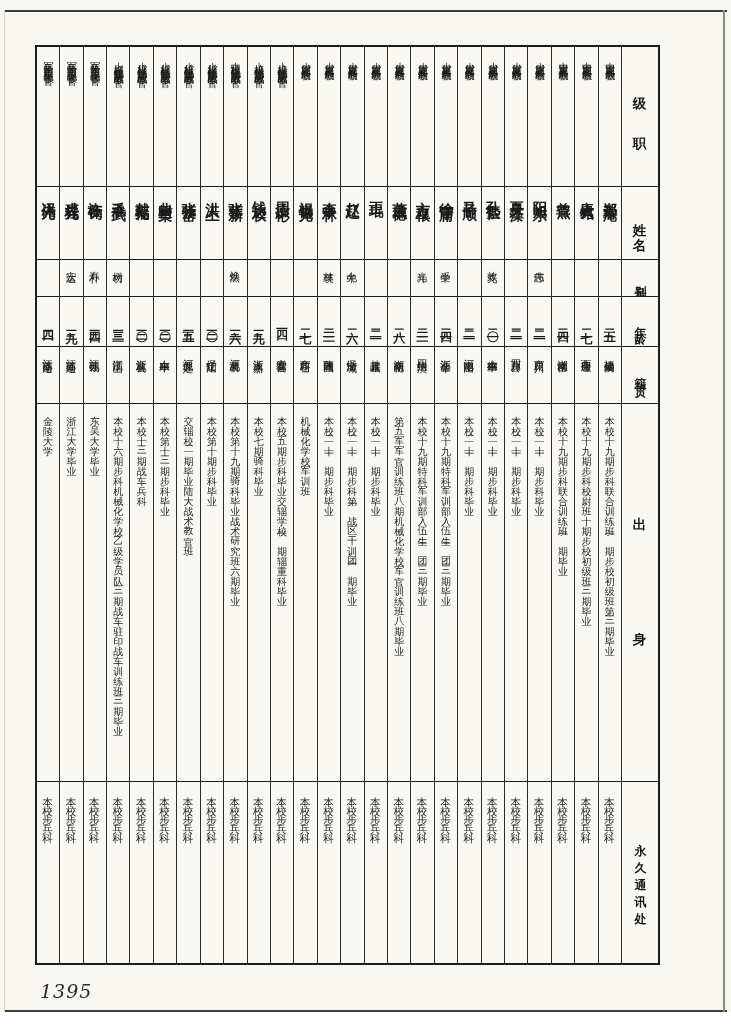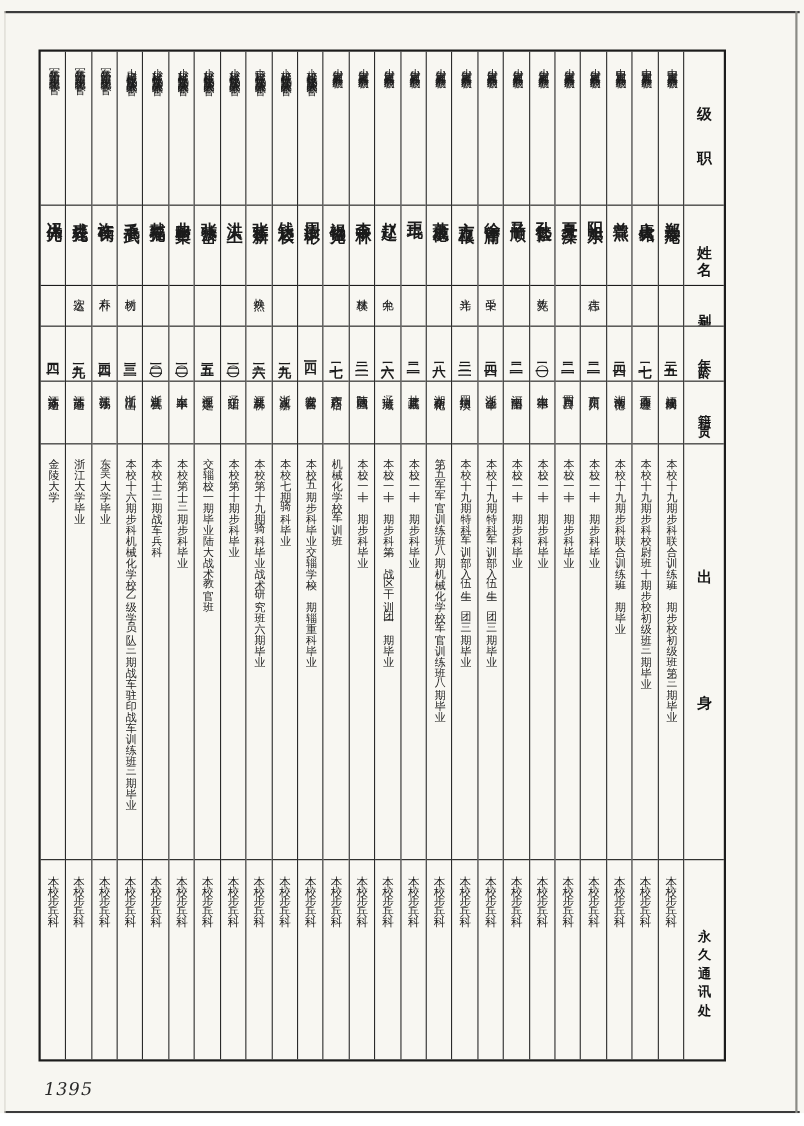--- a/index.html
+++ b/index.html
@@ -54,21 +54,21 @@
   .h-name{font-size:13.5px;letter-spacing:15px;padding-top:7px;}
   .h-alias{font-size:12px;letter-spacing:3px;padding-top:1px;}
   .h-age{font-size:12px;letter-spacing:7px;padding-top:3px;}
   .h-origin{font-size:12px;letter-spacing:9px;padding-top:4px;}
   .h-bg{font-size:13.5px;letter-spacing:115px;padding-top:57px;}
   .h-contact{font-size:12px;letter-spacing:17px;padding-top:8px;}
 
   .page-number{
     position:absolute;left:40px;top:980px;
     font-family:"DejaVu Serif",serif;font-style:italic;
-    font-size:16px;color:#2a2a2a;letter-spacing:1px;
+    font-size:19px;color:#2a2a2a;letter-spacing:1px;
   }
 </style>
 </head>
 <body>
 
 <div class="page">
   <div class="scan-line scan-top"></div>
   <div class="scan-line scan-bottom"></div>
   <div class="scan-line scan-right"></div>
   <div class="scan-line scan-left"></div>

